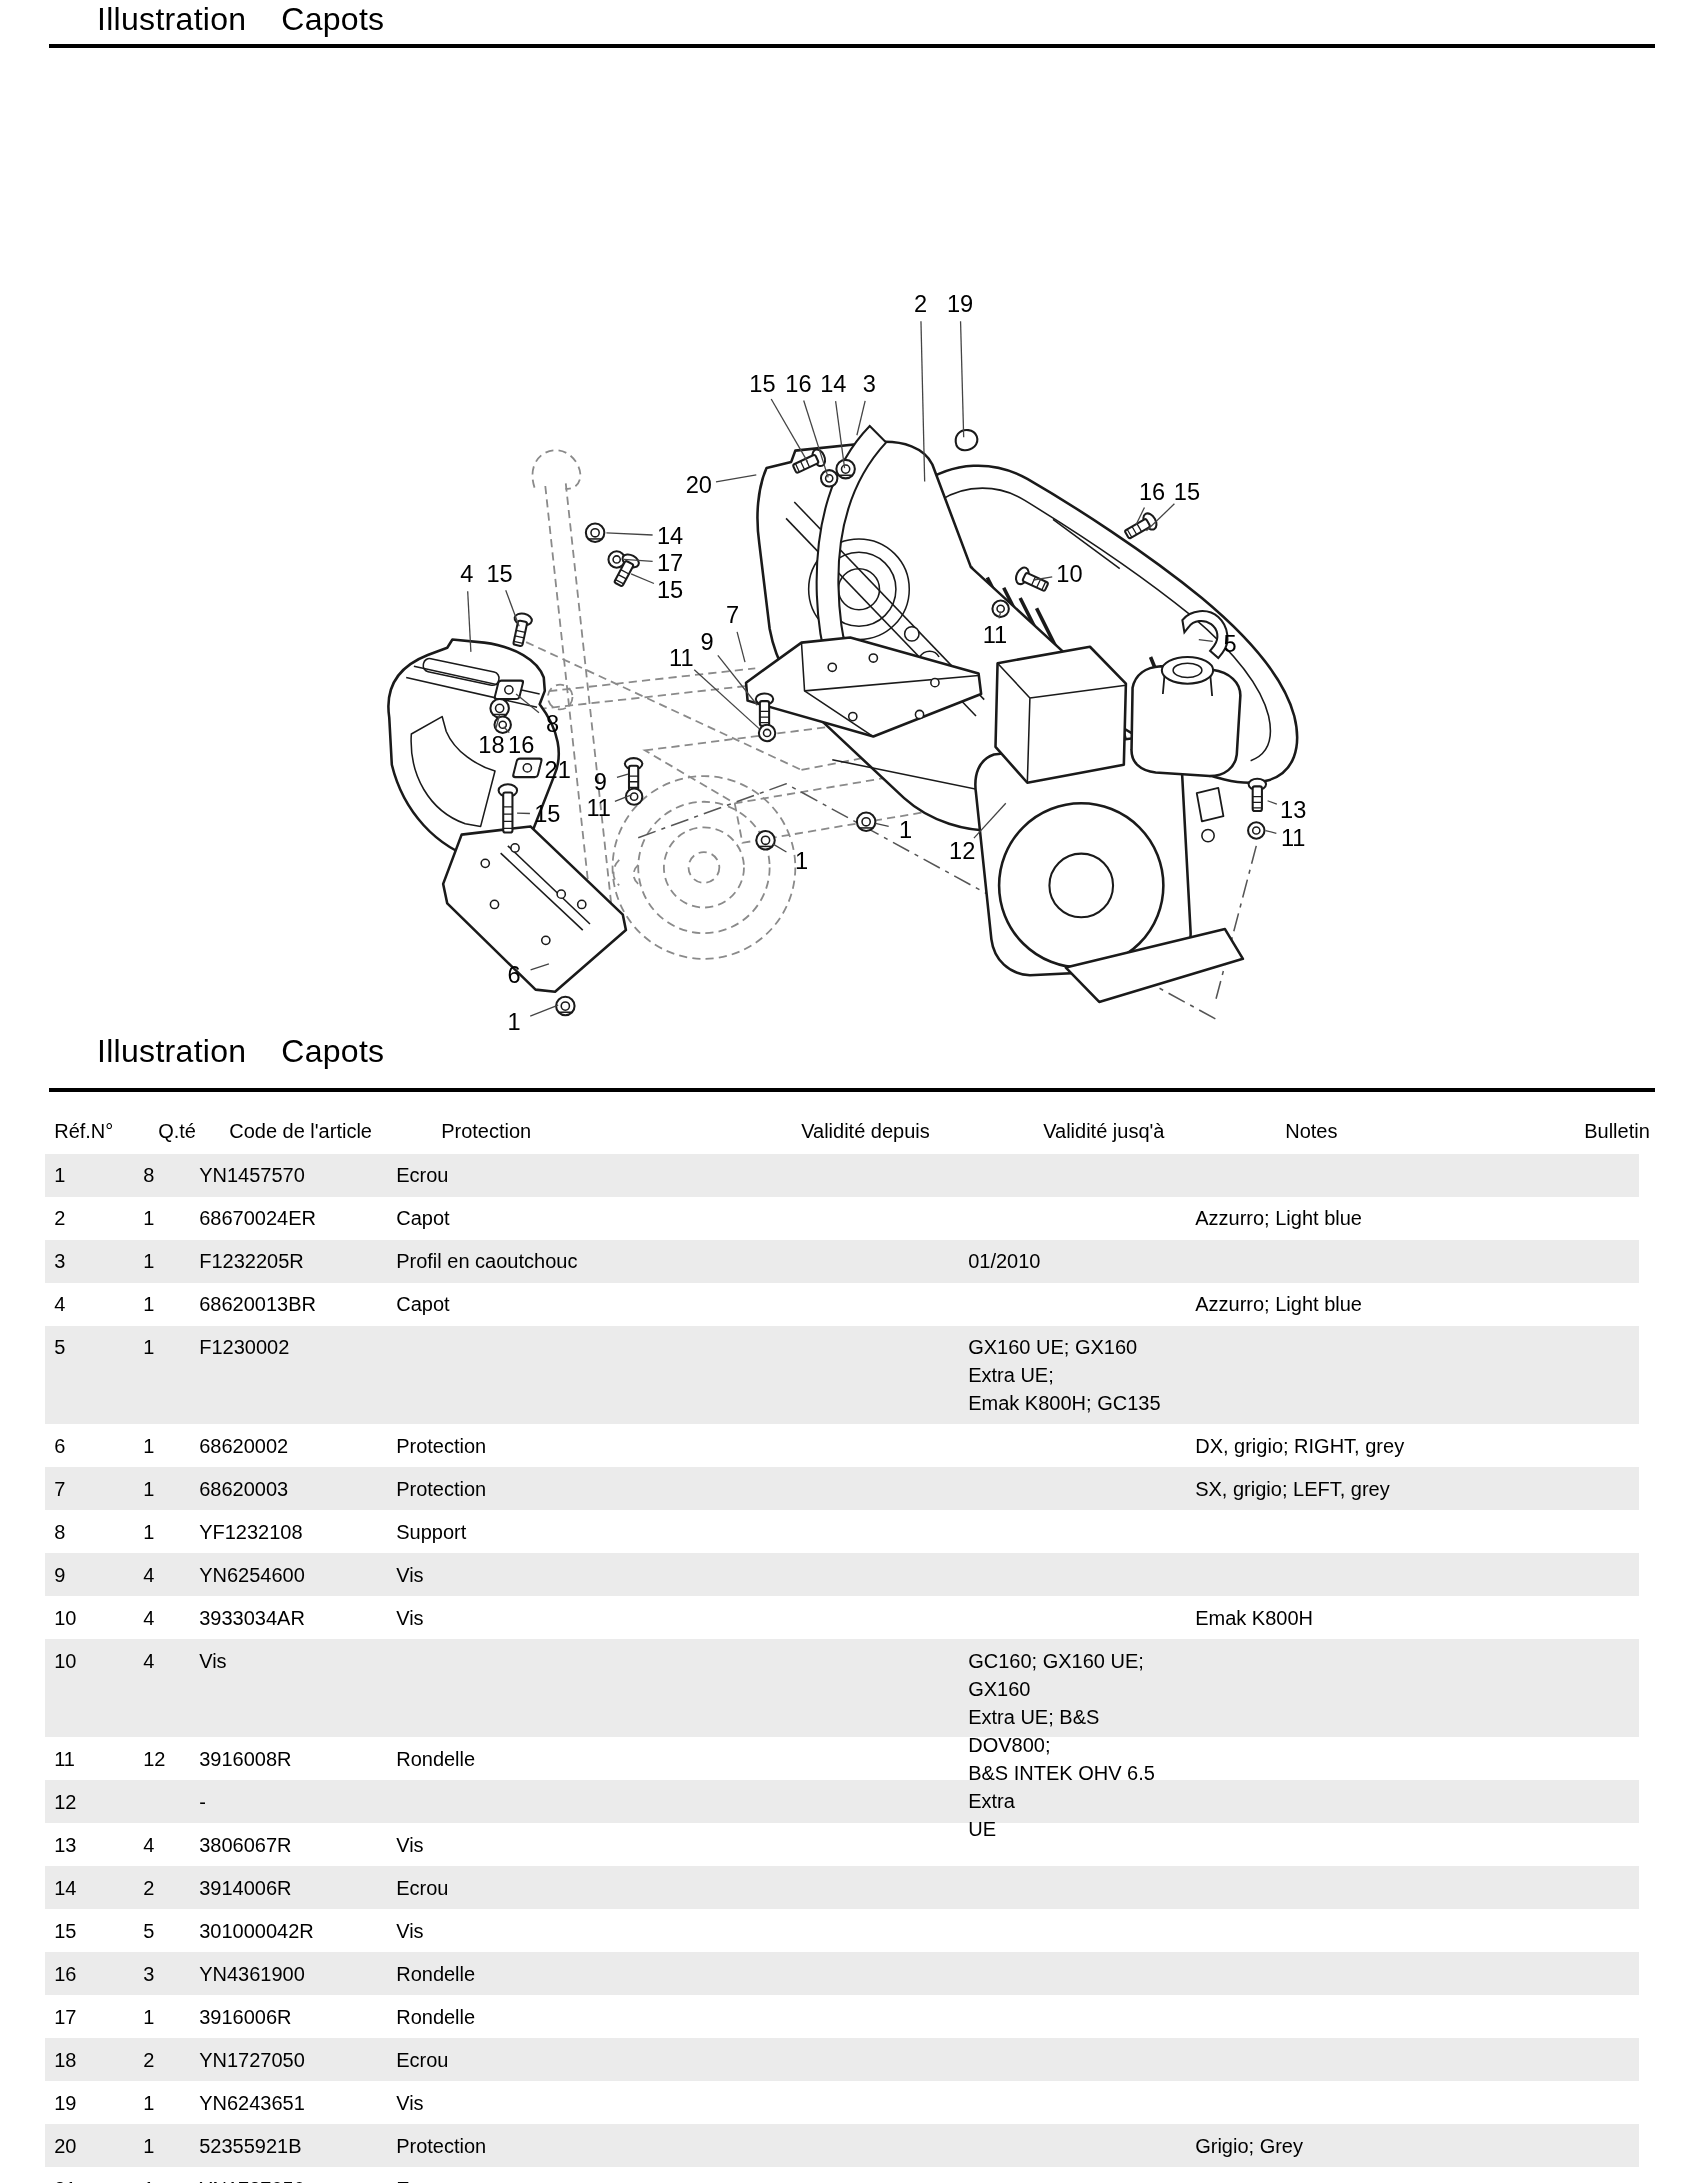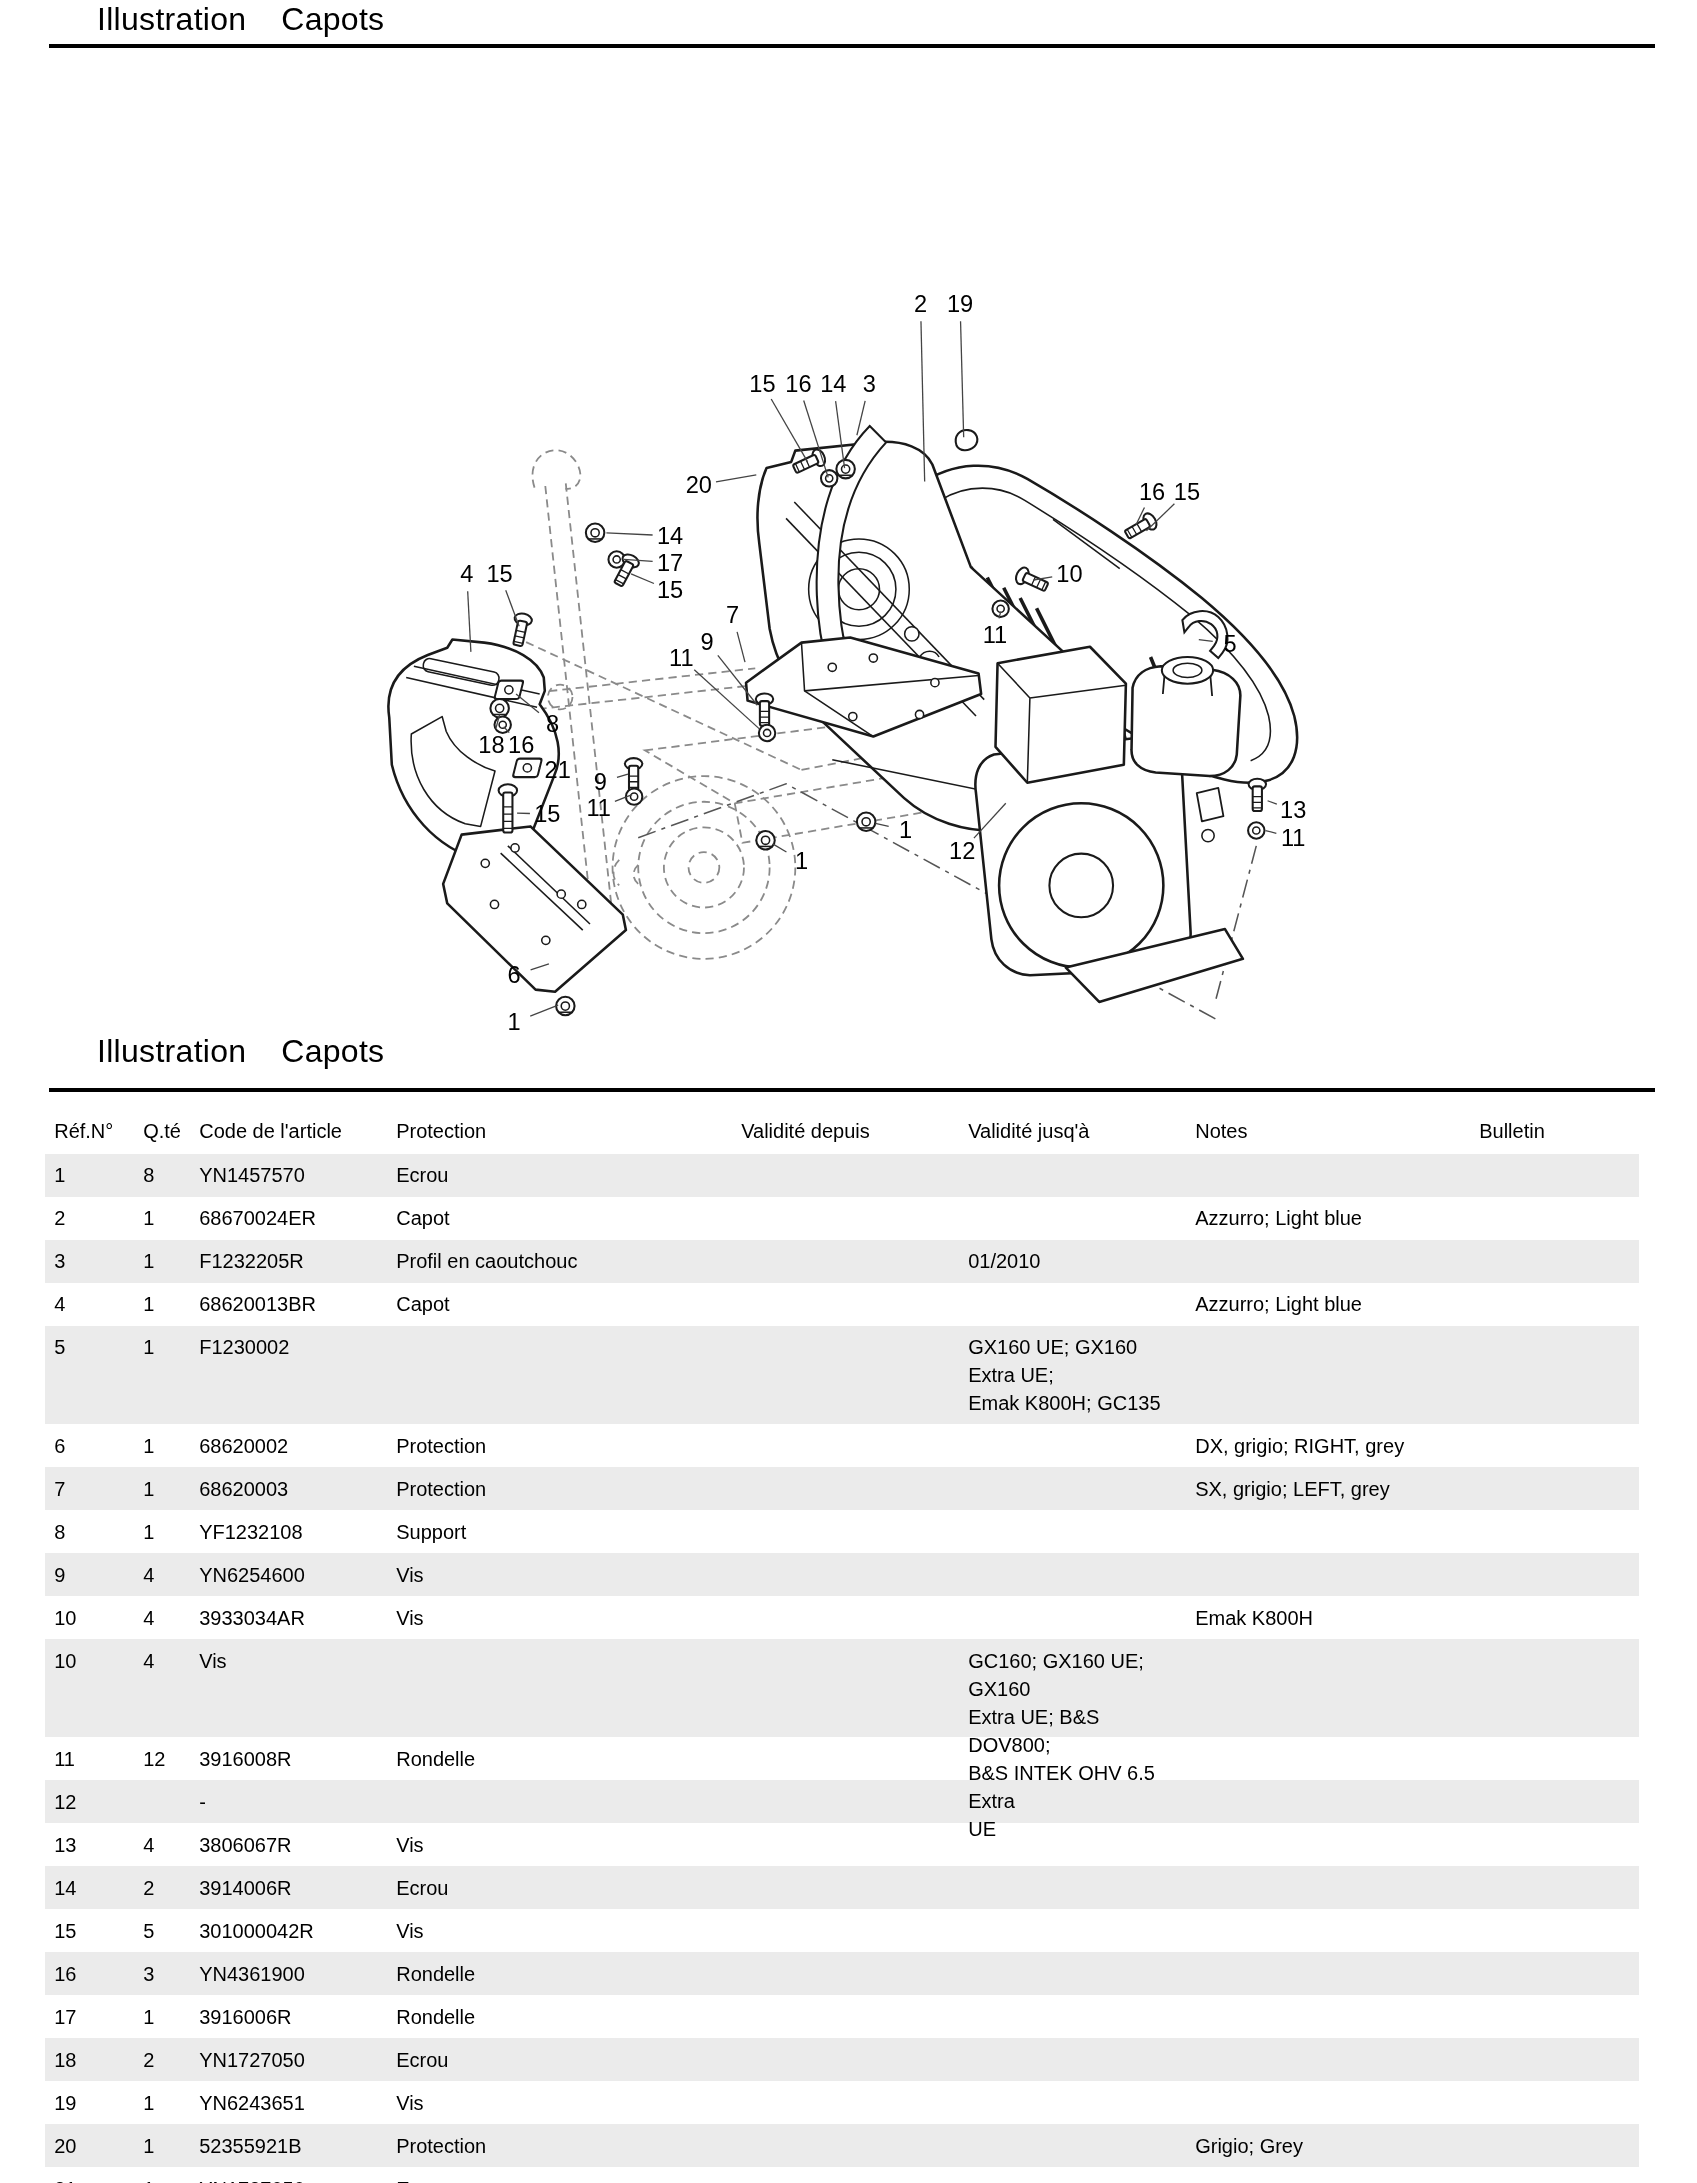--- a/index.html
+++ b/index.html
@@ -12,21 +12,21 @@
   #title-table{top:1033px;}
   .rule{position:absolute;left:49px;width:1606px;height:3.6px;background:#000;}
   #rule-top{top:44px;}
   #rule-table{top:1088px;}
   #diagram{position:absolute;left:334px;top:272px;width:1053px;height:770px;}
   #diagram text{font-family:"Liberation Sans","DejaVu Sans",sans-serif;font-size:46px;fill:#000;}
   .thead,.trow{box-sizing:border-box;display:grid;
       grid-template-columns:89px 56px 197px 345px 227px 227px 284px 1fr;
       font-size:20px;line-height:28px;}
   .thead{position:absolute;left:45px;top:1104px;width:1594px;height:41px;
-      align-items:end;padding-left:9.2px;}
+      align-items:end;padding-left:9.2px;gap:15px;}
   .tbody{position:absolute;left:45px;top:1154px;width:1594px;}
   .trow{width:100%;min-height:43px;padding:7.2px 0 7.2px 9.2px;}
   .trow:nth-child(odd){background:#ebebeb;}
   .trow:nth-child(11){height:98px;min-height:0;overflow:visible;}
   .c{white-space:pre-line;padding-right:11.3px;}
 </style>
 </head>
 <body>
 
 <div class="page">

